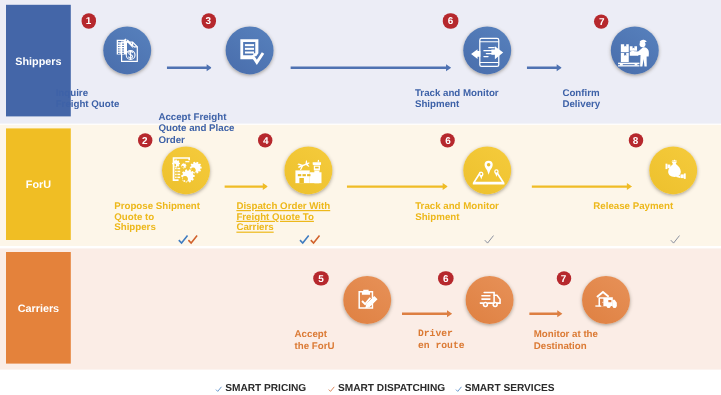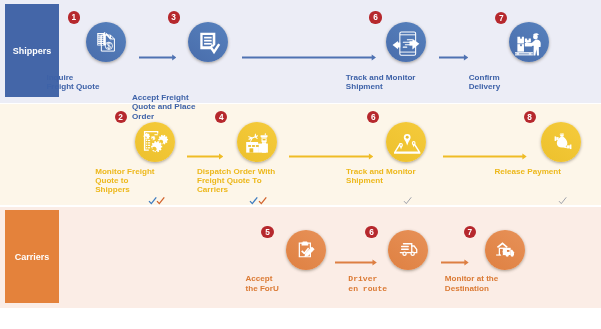--- a/index.html
+++ b/index.html
@@ -22,20 +22,21 @@
 </style>
 </head>
 <body>
 
 <div class="stage">
   <div class="band" id="band-shippers" style="top: 0px; height: 103px; background: rgb(236, 237, 246);"></div>
   <div class="band" id="band-foru" style="top: 104px; height: 101px; background: rgb(253, 246, 233);"></div>
   <div class="band" id="band-carriers" style="top: 207px; height: 101px; background: rgb(251, 237, 230);"></div>
 
   <div class="lane-label" id="lane-shippers" style="top: 4px; background: rgb(68, 102, 168);">Shippers</div>
+  <div class="lane-label" id="lane-foru" style="top: 107px; background: rgb(240, 190, 36);">ForU</div>
   <div class="lane-label" id="lane-carriers" style="top: 210px; background: rgb(228, 130, 59);">Carriers</div>
 
   <div id="layer-arrows">
       <div class="arrow" style="left: 138.5px; top: 47.2px; width: 37.5px; height: 7px;"><svg width="37.5" height="7" viewBox="0 0 37.5 7">
           <path d="M0 2.5h33.2V0.6L37.5 3.5L33.2 6.4V4.5H0z" fill="#4f72b2"></path>
         </svg></div>
       <div class="arrow" style="left: 242px; top: 47.2px; width: 134px; height: 7px;"><svg width="134" height="7" viewBox="0 0 134 7">
           <path d="M0 2.5h129.7V0.6L134 3.5L129.7 6.4V4.5H0z" fill="#4f72b2"></path>
         </svg></div>
       <div class="arrow" style="left: 438.8px; top: 47.2px; width: 29.2px; height: 7px;"><svg width="29.19999999999999" height="7" viewBox="0 0 29.19999999999999 7">
@@ -162,21 +163,21 @@
               <rect x="4.7" y="17.8" width="2.3" height="1.2"></rect>
               <rect x="11.2" y="5.1" width="3.3" height="1.0"></rect>
               <path fill-rule="evenodd" d="M24.54 9.73 L24.54 11.13 L23.54 11.23 L23.28 12.02 L24.03 12.69 L23.21 13.82 L22.34 13.31 L21.67 13.79 L21.89 14.78 L20.56 15.21 L20.15 14.29 L19.33 14.29 L18.92 15.21 L17.59 14.78 L17.81 13.79 L17.14 13.31 L16.27 13.82 L15.45 12.69 L16.20 12.02 L15.94 11.23 L14.94 11.13 L14.94 9.73 L15.94 9.63 L16.20 8.84 L15.45 8.17 L16.27 7.04 L17.14 7.55 L17.81 7.07 L17.59 6.08 L18.92 5.65 L19.33 6.57 L20.15 6.57 L20.56 5.65 L21.89 6.08 L21.67 7.07 L22.34 7.55 L23.21 7.04 L24.03 8.17 L23.28 8.84 L23.54 9.63 Z M17.61 10.43 a2.13 2.13 0 1 0 0.01 0 Z"></path>
               <path fill-rule="evenodd" d="M6.87 6.52 L6.87 7.68 L6.12 7.75 L5.86 8.37 L6.34 8.95 L5.52 9.77 L4.94 9.29 L4.32 9.55 L4.25 10.30 L3.09 10.30 L3.02 9.55 L2.40 9.29 L1.82 9.77 L1.00 8.95 L1.48 8.37 L1.22 7.75 L0.47 7.68 L0.47 6.52 L1.22 6.45 L1.48 5.83 L1.00 5.25 L1.82 4.43 L2.40 4.91 L3.02 4.65 L3.09 3.90 L4.25 3.90 L4.32 4.65 L4.94 4.91 L5.52 4.43 L6.34 5.25 L5.86 5.83 L6.12 6.45 Z M2.37 7.10 a1.30 1.30 0 1 0 0.01 0 Z"></path>
               <path fill-rule="evenodd" d="M12.10 8.56 L12.10 9.36 L11.60 9.40 L11.42 9.82 L11.75 10.21 L11.19 10.77 L10.80 10.44 L10.38 10.62 L10.34 11.12 L9.54 11.12 L9.50 10.62 L9.08 10.44 L8.69 10.77 L8.13 10.21 L8.46 9.82 L8.28 9.40 L7.78 9.36 L7.78 8.56 L8.28 8.52 L8.46 8.10 L8.13 7.71 L8.69 7.15 L9.08 7.48 L9.50 7.30 L9.54 6.80 L10.34 6.80 L10.38 7.30 L10.80 7.48 L11.19 7.15 L11.75 7.71 L11.42 8.10 L11.60 8.52 Z M9.02 8.96 a0.92 0.92 0 1 0 0.01 0 Z"></path>
               <path fill-rule="evenodd" d="M18.81 16.50 L18.81 18.08 L17.68 18.20 L17.39 19.09 L18.24 19.85 L17.31 21.13 L16.32 20.55 L15.56 21.11 L15.81 22.22 L14.30 22.71 L13.84 21.66 L12.90 21.66 L12.44 22.71 L10.93 22.22 L11.18 21.11 L10.42 20.55 L9.43 21.13 L8.50 19.85 L9.35 19.09 L9.06 18.20 L7.93 18.08 L7.93 16.50 L9.06 16.38 L9.35 15.49 L8.50 14.73 L9.43 13.45 L10.42 14.03 L11.18 13.47 L10.93 12.36 L12.44 11.87 L12.90 12.92 L13.84 12.92 L14.30 11.87 L15.81 12.36 L15.56 13.47 L16.32 14.03 L17.31 13.45 L18.24 14.73 L17.39 15.49 L17.68 16.38 Z M10.95 17.29 a2.42 2.42 0 1 0 0.01 0 Z"></path>
             </g>
           </svg>
         </div>
         <div class="badge" style="left: 114.5px; top: 110.6px;">2</div>
-        <div class="caption" style="left: 95.2px; top: 166.8px; width: 120px; color: rgb(237, 184, 27);">Monitor Freight
+        <div class="caption" style="left: 95.2px; top: 166.8px; width: 120px; color: rgb(237, 184, 27);">Propose Shipment
 Quote to
 Shippers</div>
         <div class="chk" style="left: 147.5px; top: 191.6px; width: 9.2px; height: 9.2px;"><svg viewBox="0 0 24 24" width="9.2" height="9.2">
             <path d="M2.6 13.4 L8.6 19.8 L21.6 3.4" fill="none" stroke="#3f7cc0" stroke-width="3.4" stroke-linecap="butt" stroke-linejoin="miter"></path>
           </svg></div>
         <div class="chk" style="left: 156.3px; top: 191.6px; width: 9.2px; height: 9.2px;"><svg viewBox="0 0 24 24" width="9.2" height="9.2">
             <path d="M2.6 13.4 L8.6 19.8 L21.6 3.4" fill="none" stroke="#d1622c" stroke-width="3.4" stroke-linecap="butt" stroke-linejoin="miter"></path>
           </svg></div>
       </div>
       <div class="node" style="left: 0px; top: 0px;">
@@ -197,21 +198,21 @@
               <path d="M0.2 10.9h13.0v11.6H0.2z"></path>
               <path d="M13.2 12.6h10.7v9.9H13.2z"></path>
               <rect x="2.4" y="14.3" width="3.1" height="1.9" fill="#eabd2a"></rect>
               <rect x="6.6" y="14.3" width="3.1" height="1.9" fill="#eabd2a"></rect>
               <rect x="10.8" y="14.3" width="3.1" height="1.9" fill="#eabd2a"></rect>
               <rect x="3.8" y="17.8" width="4.1" height="4.7" fill="#eabd2a"></rect>
             </g>
           </svg>
         </div>
         <div class="badge" style="left: 215.3px; top: 110.65px;">4</div>
-        <div class="caption" style="left: 197px; top: 166.8px; width: 120px; color: rgb(237, 184, 27);">Dispatch Order With
+        <div class="caption" style="left: 197px; top: 166.8px; width: 120px; color: rgb(237, 184, 27); text-decoration: underline;">Dispatch Order With
 Freight Quote To
 Carriers</div>
         <div class="chk" style="left: 249.3px; top: 191.6px; width: 9.2px; height: 9.2px;"><svg viewBox="0 0 24 24" width="9.2" height="9.2">
             <path d="M2.6 13.4 L8.6 19.8 L21.6 3.4" fill="none" stroke="#3f7cc0" stroke-width="3.4" stroke-linecap="butt" stroke-linejoin="miter"></path>
           </svg></div>
         <div class="chk" style="left: 258.1px; top: 191.6px; width: 9.2px; height: 9.2px;"><svg viewBox="0 0 24 24" width="9.2" height="9.2">
             <path d="M2.6 13.4 L8.6 19.8 L21.6 3.4" fill="none" stroke="#d1622c" stroke-width="3.4" stroke-linecap="butt" stroke-linejoin="miter"></path>
           </svg></div>
       </div>
       <div class="node" style="left: 0px; top: 0px;">
@@ -305,13 +306,33 @@
               <circle cx="21.1" cy="18.6" r="2"></circle>
               <rect x="1.4" y="17.8" width="6" height="1.4"></rect>
             </g>
           </svg>
         </div>
         <div class="badge" style="left: 463.6px; top: 226.2px;">7</div>
         <div class="caption" style="left: 444.8px; top: 274.3px; width: 120px; color: rgb(219, 122, 52);">Monitor at the
 Destination</div>
       </div>
     </div>
+  <div class="legend" id="legend">
+      <div class="legend-item" style="left: 179px; top: 12px;">
+        <span style="position:absolute;left:0;top:-0.2px;"><svg width="6.5" height="6.5" viewBox="0 0 24 24">
+            <path d="M3.5 13.5 L9 19 L20.5 5" fill="none" stroke="#3f7cc0" stroke-width="2.4" stroke-linecap="butt" stroke-linejoin="miter"></path>
+          </svg></span>
+        <span style="position:absolute;left:8.7px;top:-1.8px;">SMART PRICING</span>
+      </div>
+      <div class="legend-item" style="left: 273px; top: 12px;">
+        <span style="position:absolute;left:0;top:-0.2px;"><svg width="6.5" height="6.5" viewBox="0 0 24 24">
+            <path d="M3.5 13.5 L9 19 L20.5 5" fill="none" stroke="#d1622c" stroke-width="2.4" stroke-linecap="butt" stroke-linejoin="miter"></path>
+          </svg></span>
+        <span style="position:absolute;left:8.7px;top:-1.8px;">SMART DISPATCHING</span>
+      </div>
+      <div class="legend-item" style="left: 378.5px; top: 12px;">
+        <span style="position:absolute;left:0;top:-0.2px;"><svg width="6.5" height="6.5" viewBox="0 0 24 24">
+            <path d="M3.5 13.5 L9 19 L20.5 5" fill="none" stroke="#3f7cc0" stroke-width="2.4" stroke-linecap="butt" stroke-linejoin="miter"></path>
+          </svg></span>
+        <span style="position:absolute;left:8.7px;top:-1.8px;">SMART SERVICES</span>
+      </div>
+    </div>
 </div>
 
 </body></html>

